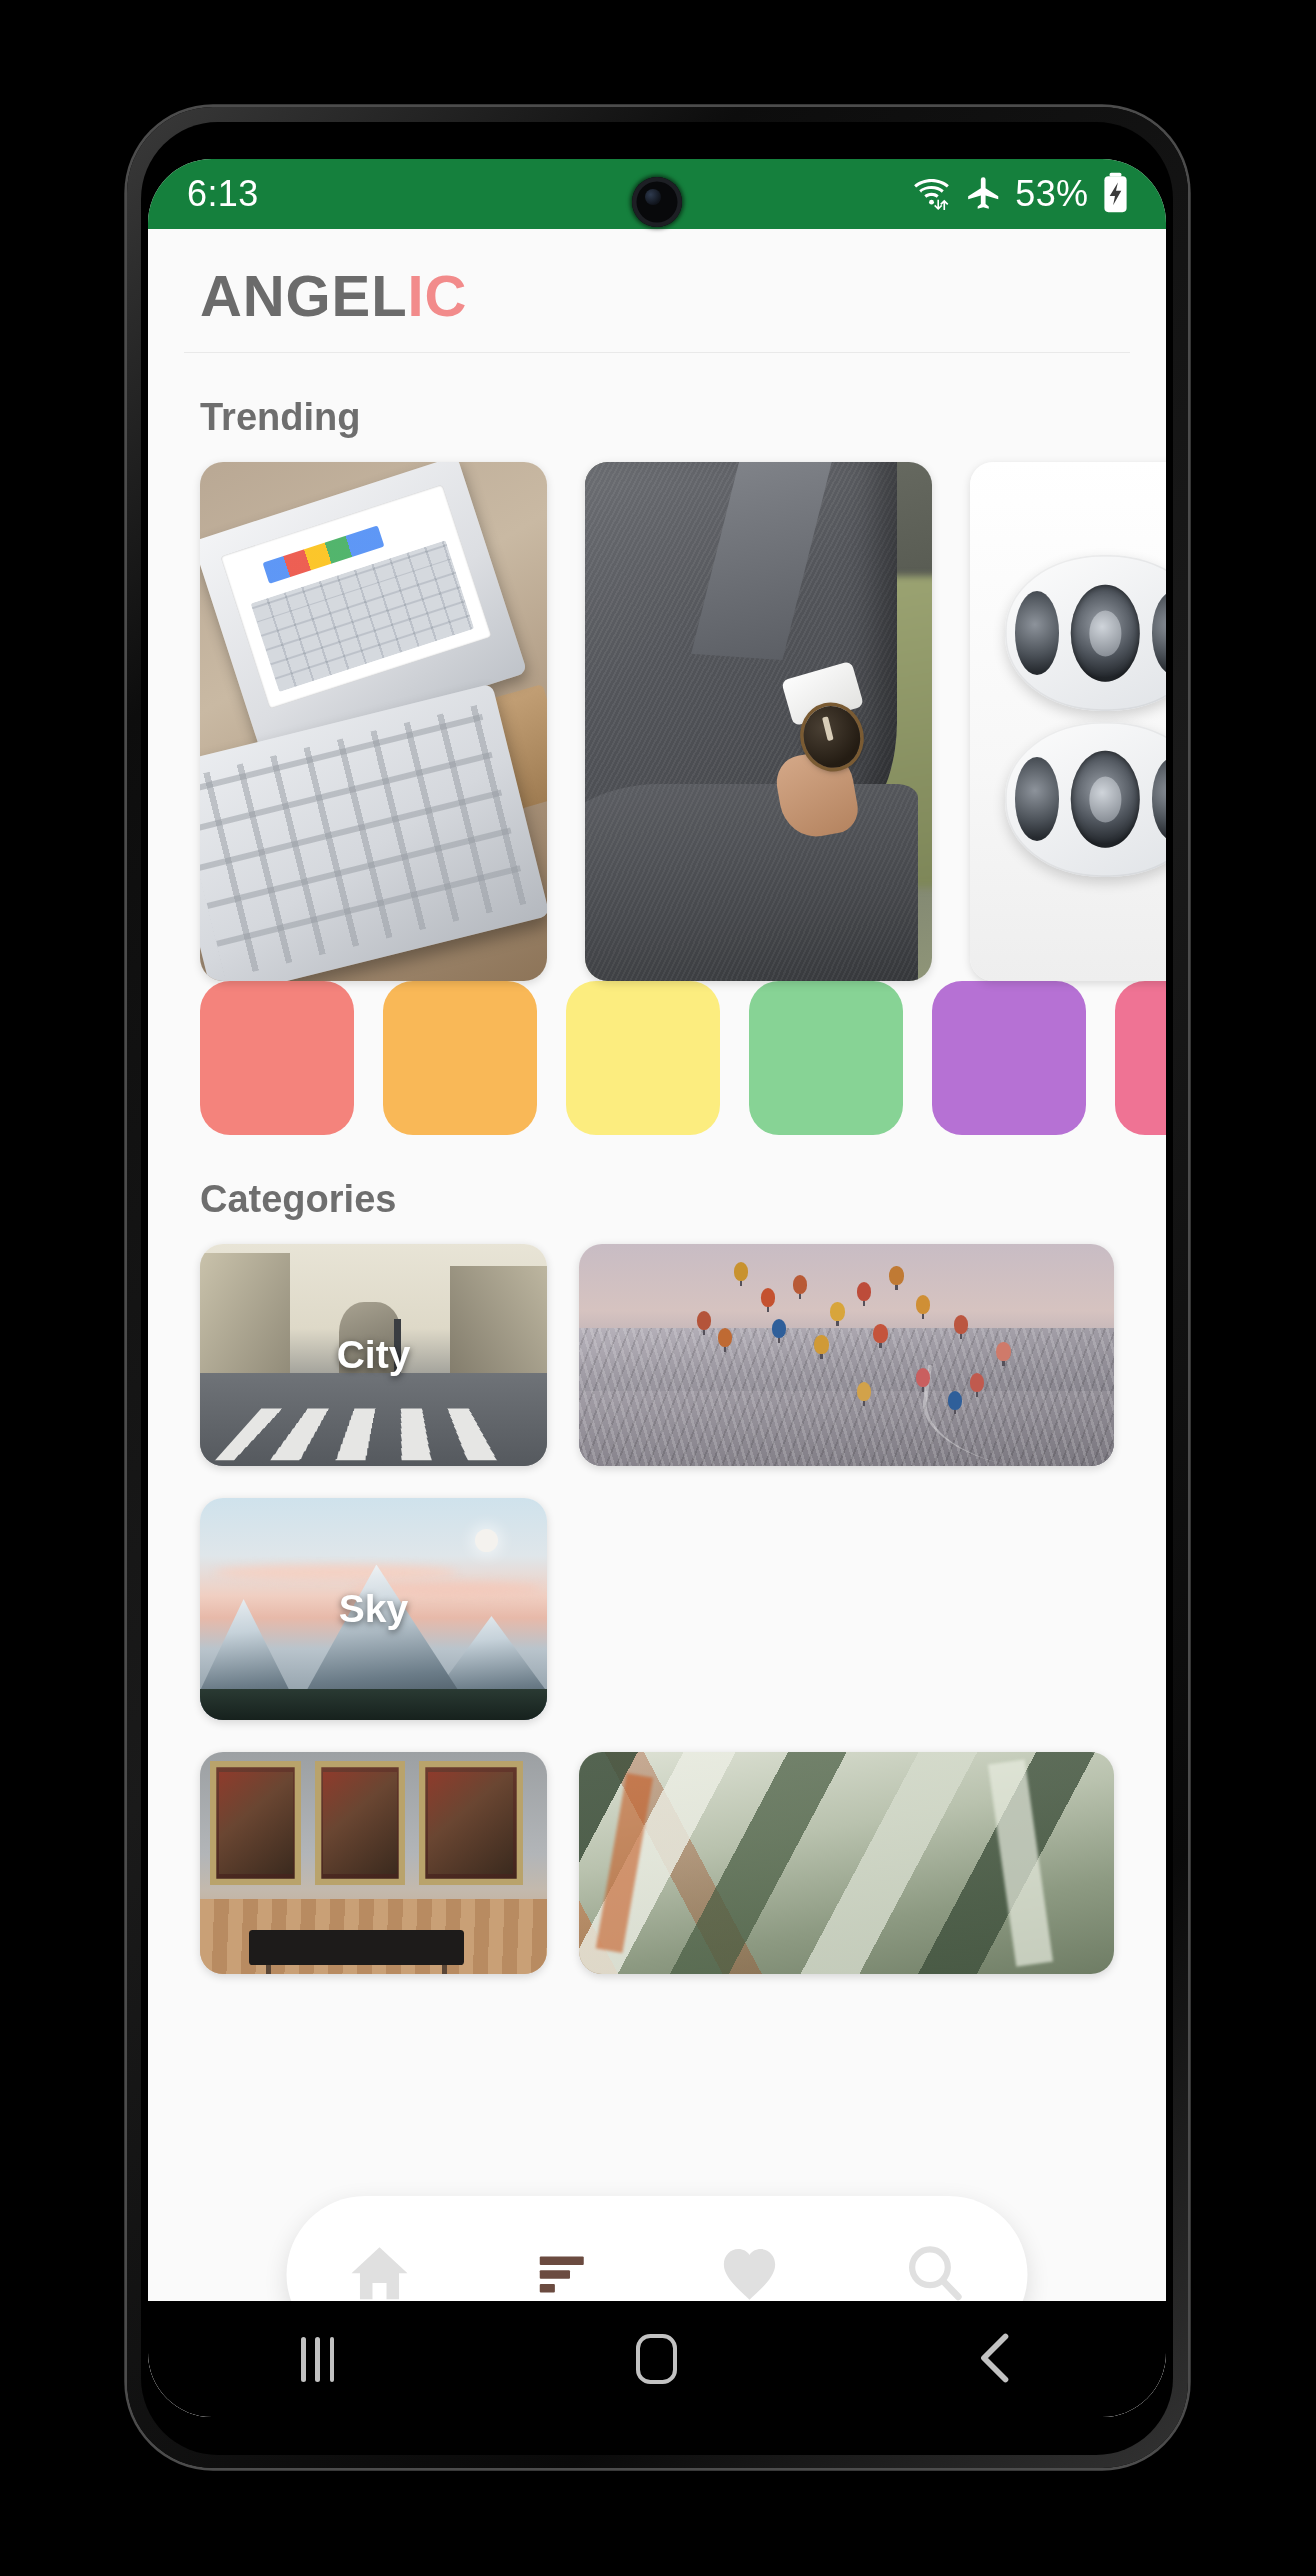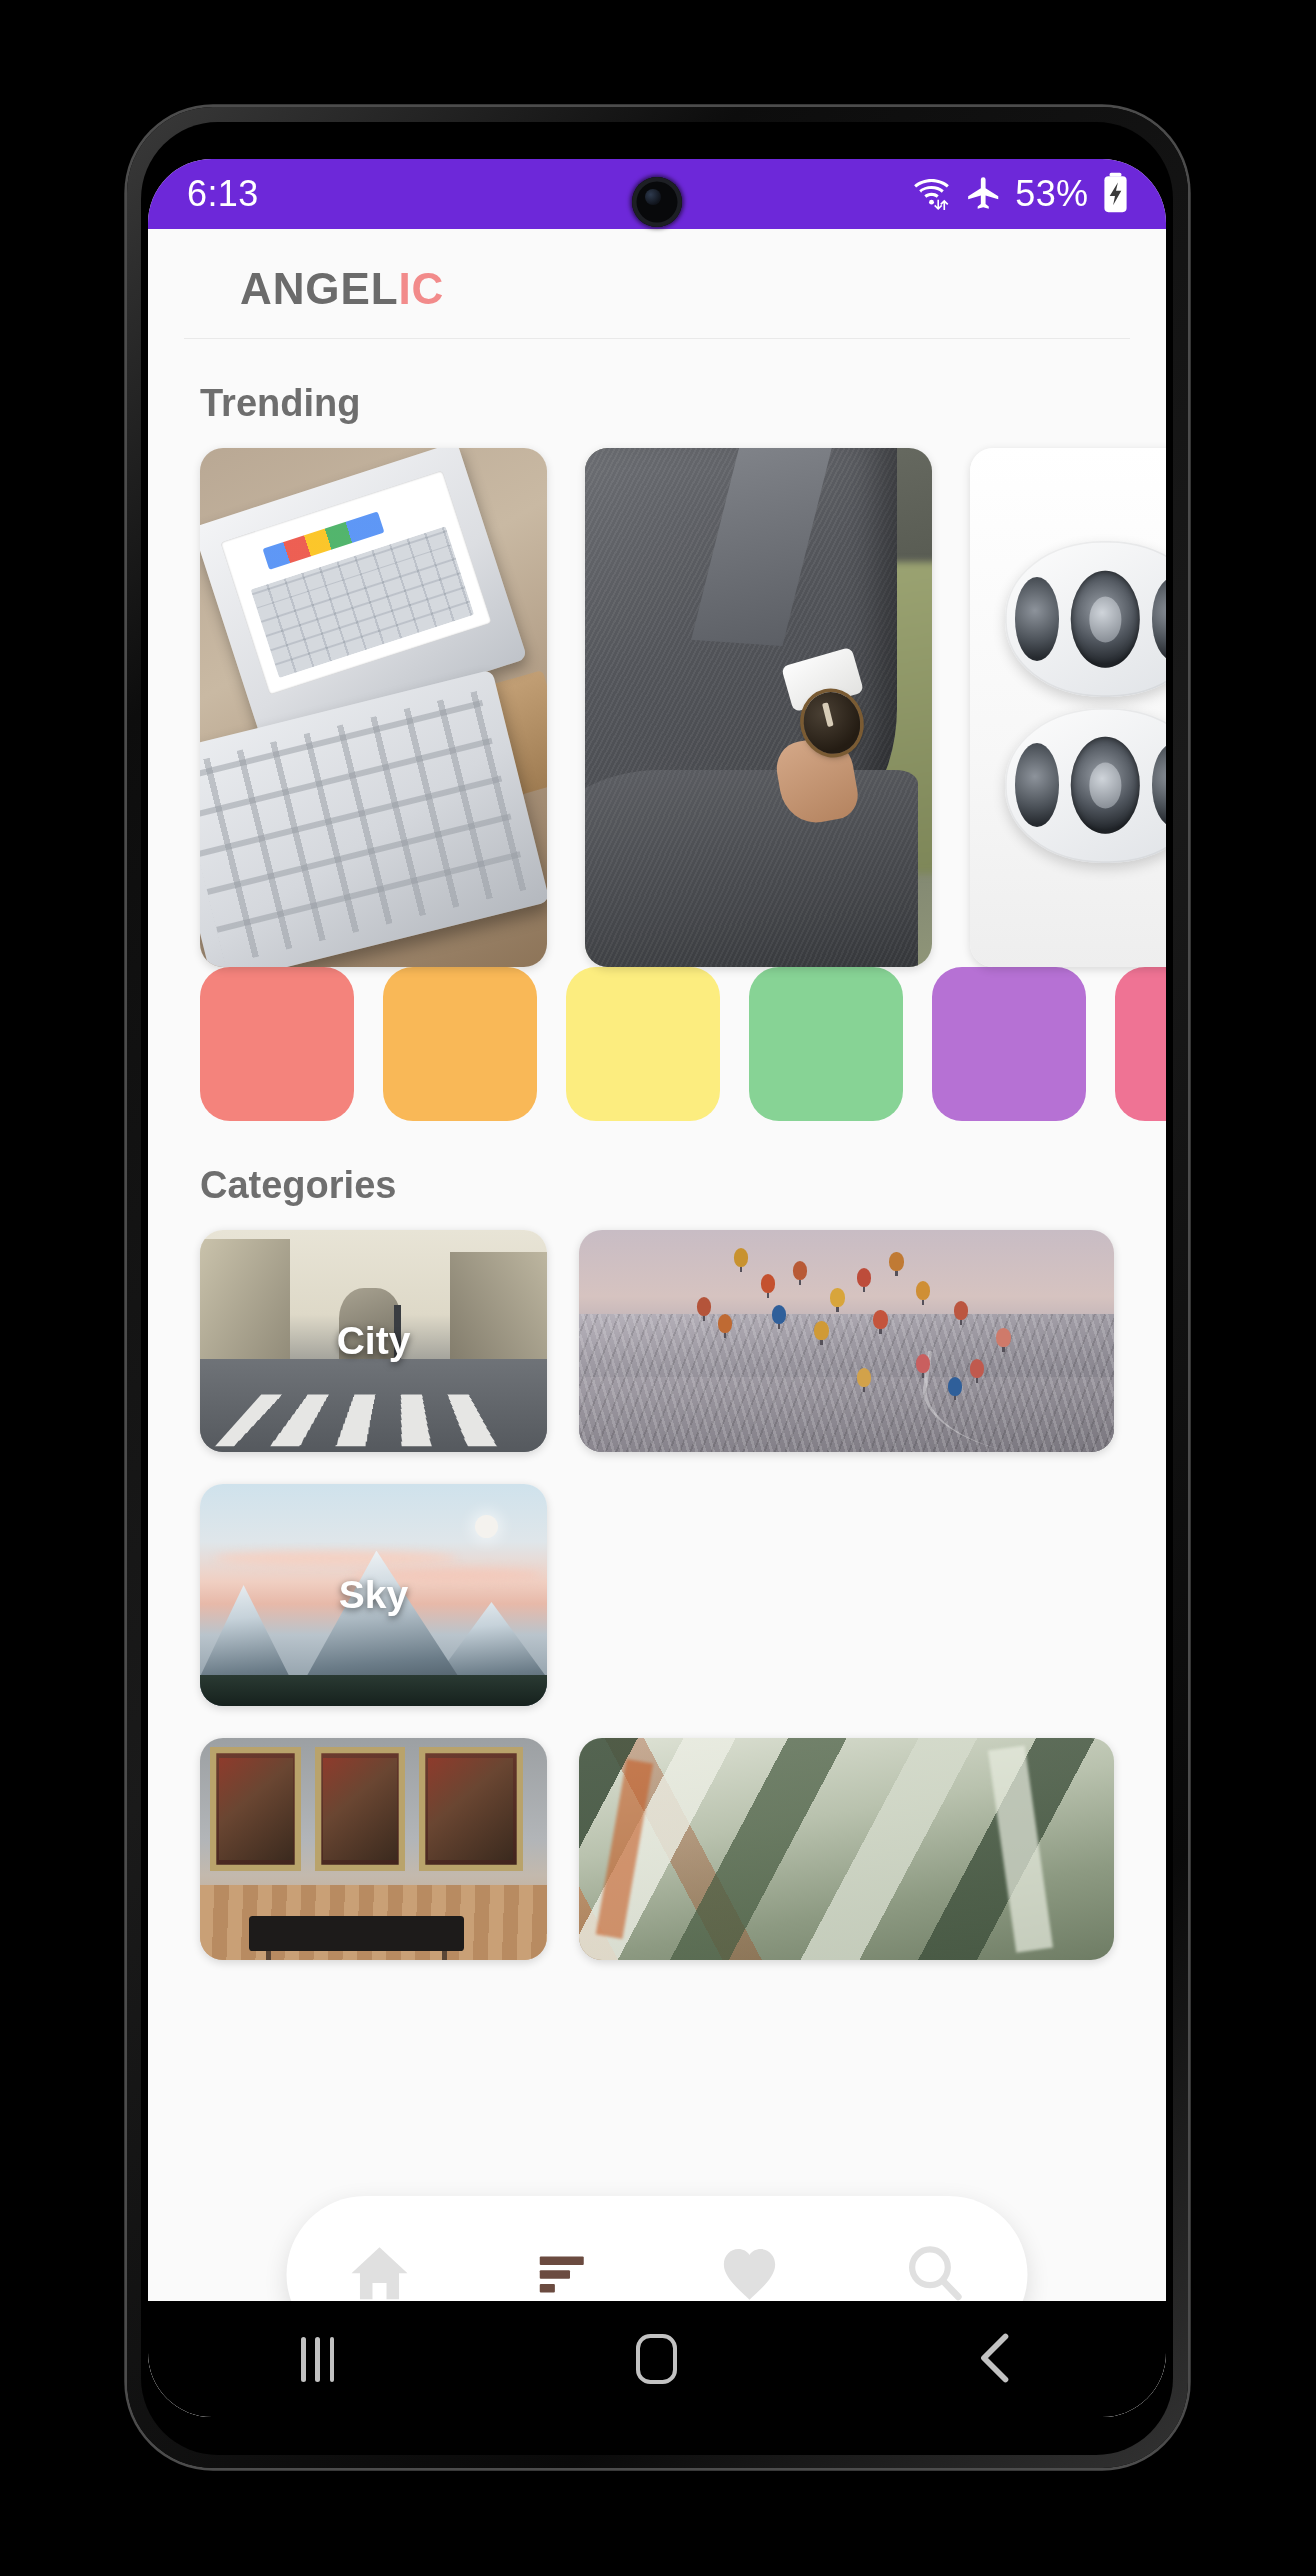--- a/index.html
+++ b/index.html
@@ -28,21 +28,21 @@
     position:absolute; left:148px; top:159px;
     width:1018px; height:2258px;
     border-radius:64px;
     overflow:hidden;
     background:#fafafa;
   }
 
   
   #status-bar{
     position:relative; height:70px;
-    background:#6d28d9;
+    background:#15803d;
     display:flex; align-items:center;
     padding:0 36px 0 39px;
     color:#fff;
   }
   #status-time{ font-size:36px; letter-spacing:0.4px; }
   #status-right{ margin-left:auto; display:flex; align-items:center; gap:12.5px; }
   #status-battery-text{ font-size:36px; letter-spacing:0.4px; }
 
   
   #camera-hole{
@@ -66,21 +66,21 @@
     overflow:hidden;
   }
 
   
   #app-header{
     padding:38px 52px 27px 52px;
     border-bottom:1.8px solid #e9e9e9;
     margin:0 36px 0 36px;
     padding-left:16px; padding-right:16px;
   }
-  #app-title{ font-size:44px; font-weight:bold; letter-spacing:0.9px; line-height:1;margin-left:40px; }
+  #app-title{ font-size:58px; font-weight:bold; letter-spacing:0.9px; line-height:1; }
   #app-title .t1{ color:#6b6b6b; }
   #app-title .t2{ color:#f28b8b; }
 
   .section-title{
     font-size:38px; color:#6e6e6e; font-weight:bold;
     padding:43px 0 23px 52px;
   }
 
   
   #trending-rail{

